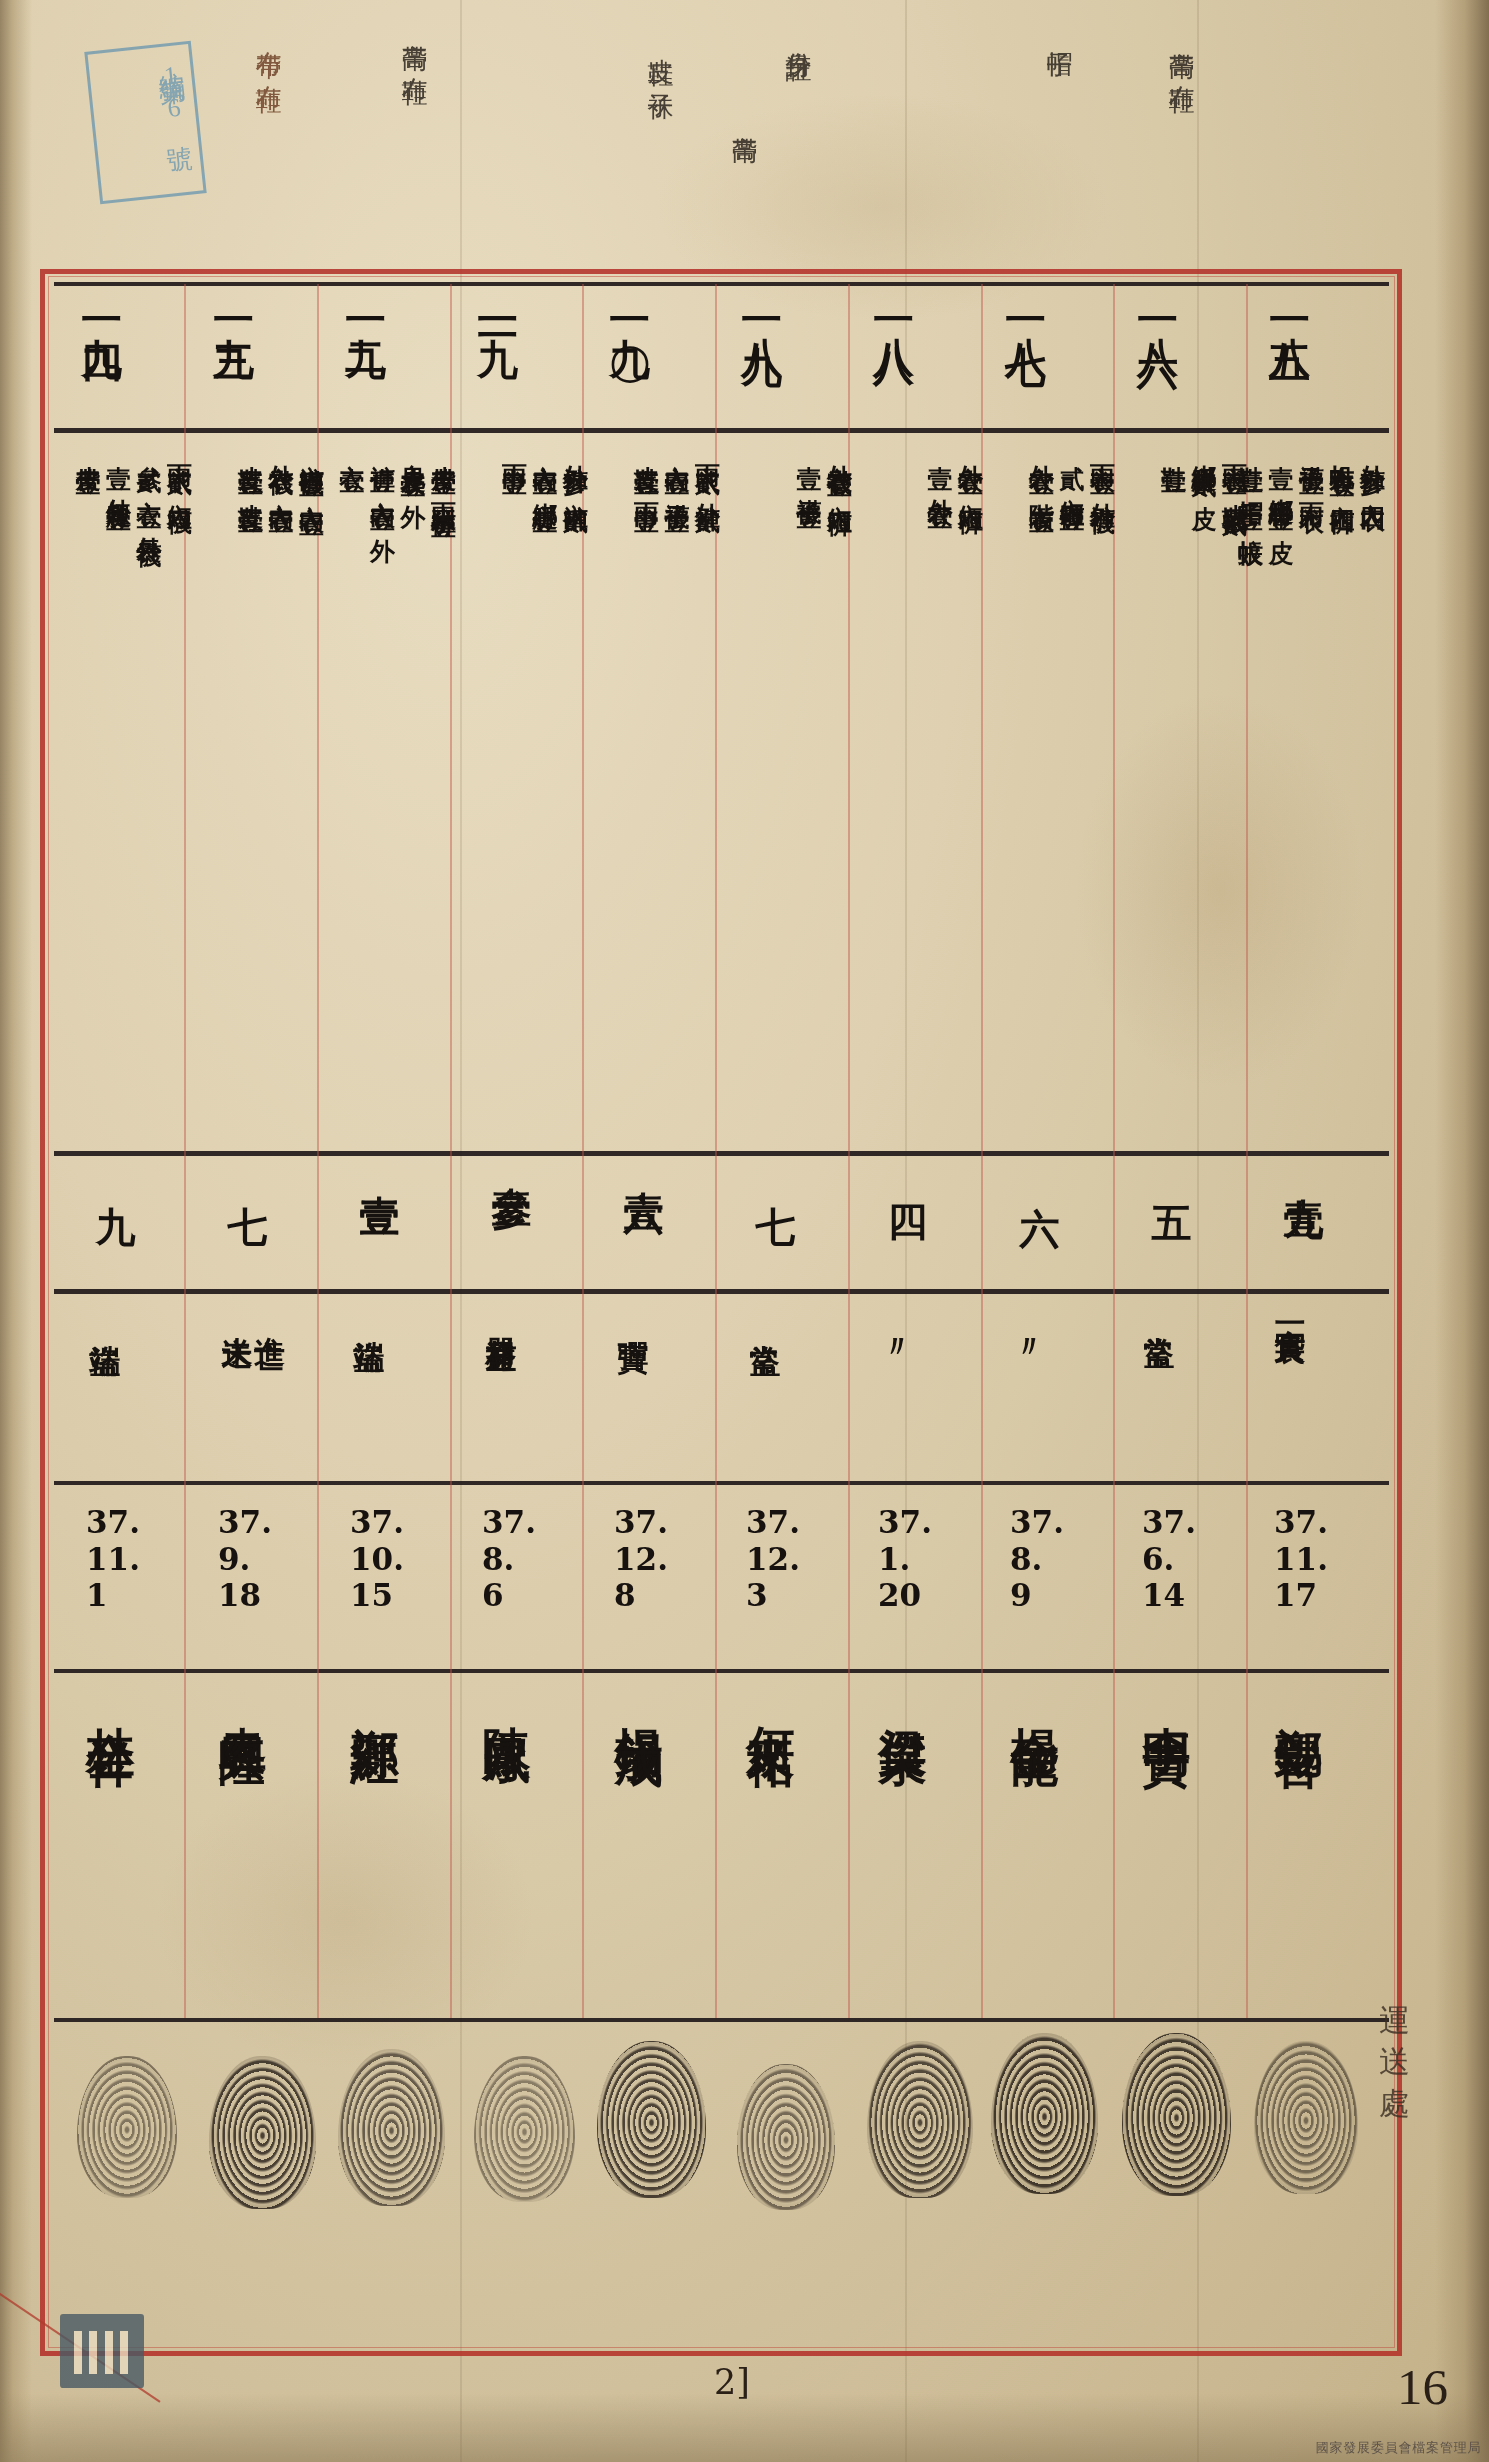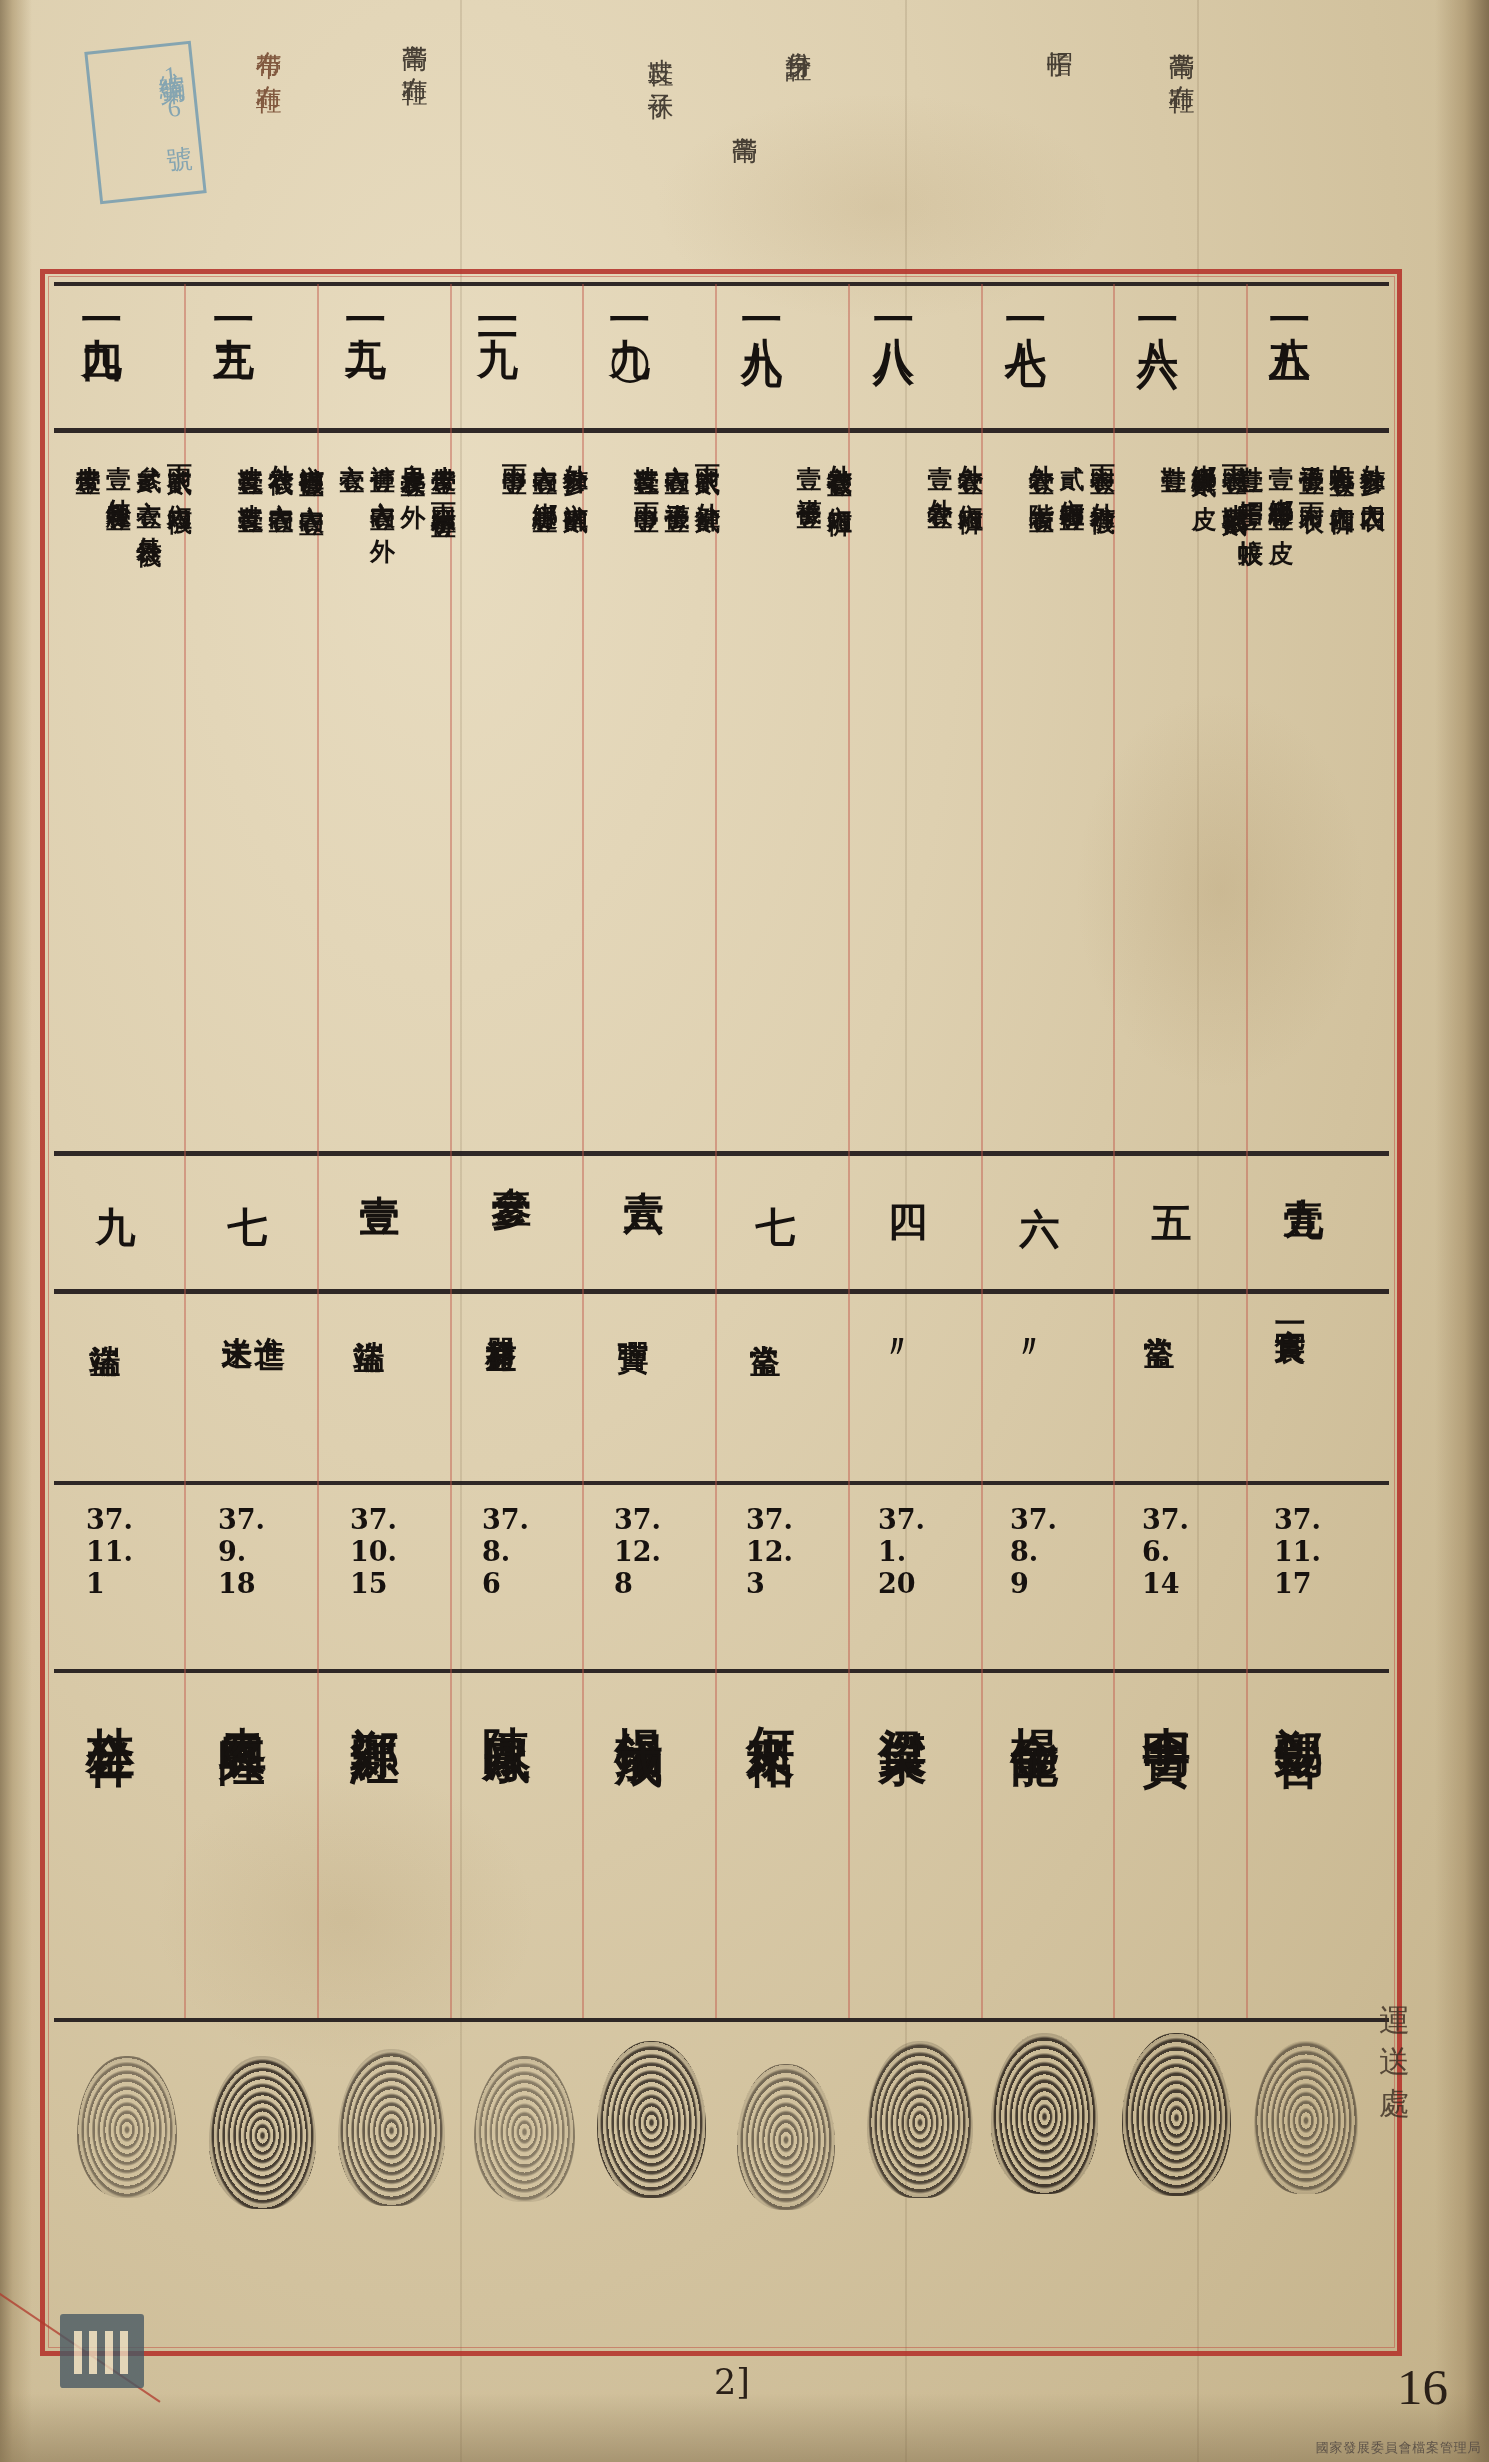--- a/index.html
+++ b/index.html
@@ -100,21 +100,21 @@
     -webkit-font-smoothing: antialiased;
   }
   .num-row { font-size: 41px; font-weight: 700; letter-spacing: 7.7px; }
   .body-row { font-size: 25px; letter-spacing: 2.3px; line-height: 1.22; font-weight: 600;}
   .qty-row { font-size: 40px; font-weight: 700; }
   .unit-row { font-size: 31px; font-weight: 700; }
   .date-row {
     position: absolute;
     color: #17120f;
     font-family: "DejaVu Serif", "Liberation Serif", serif;
-    font-size: 27px;
+    font-size: 31px;
     font-weight: 700;
     line-height: 1.18;
     text-align: left;
     white-space: pre-line;
   }
   .name-row { font-size: 48px; font-weight: 700; letter-spacing: 6.1px;}
 
   
   .fingerprint {
     position: absolute;

